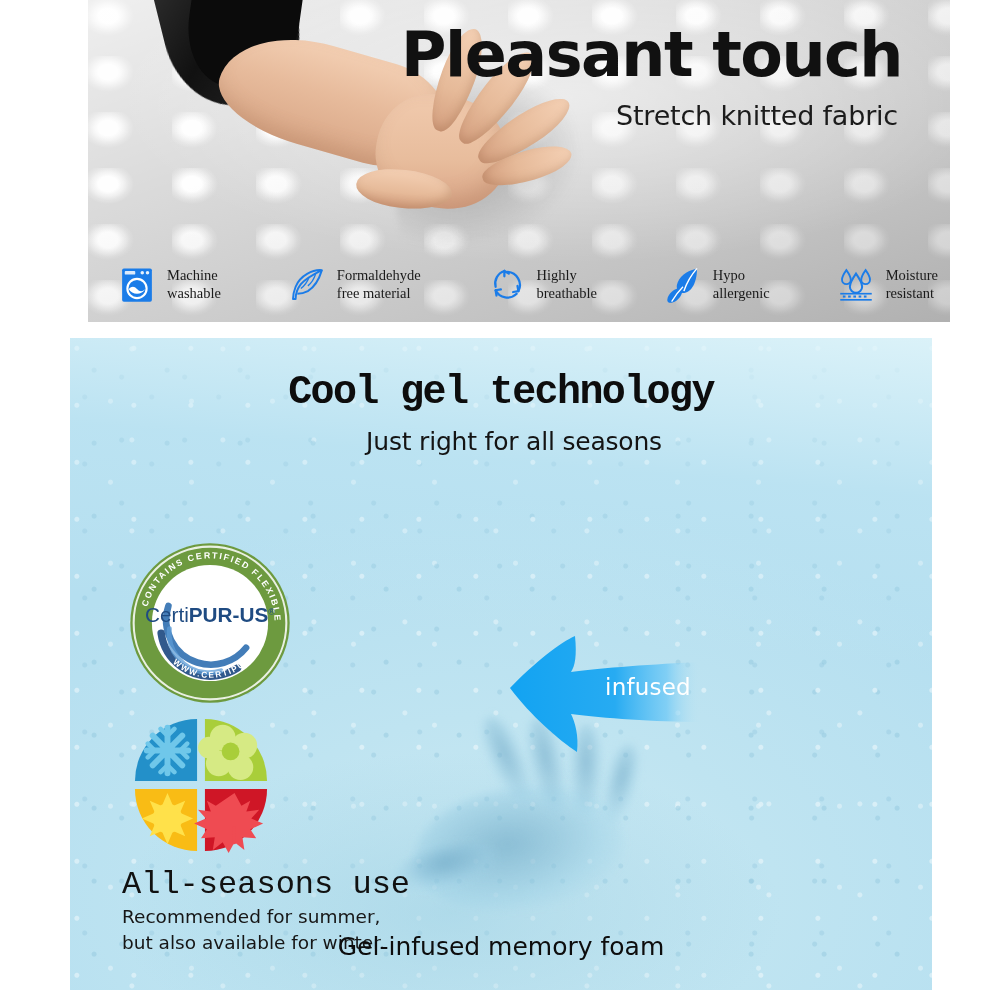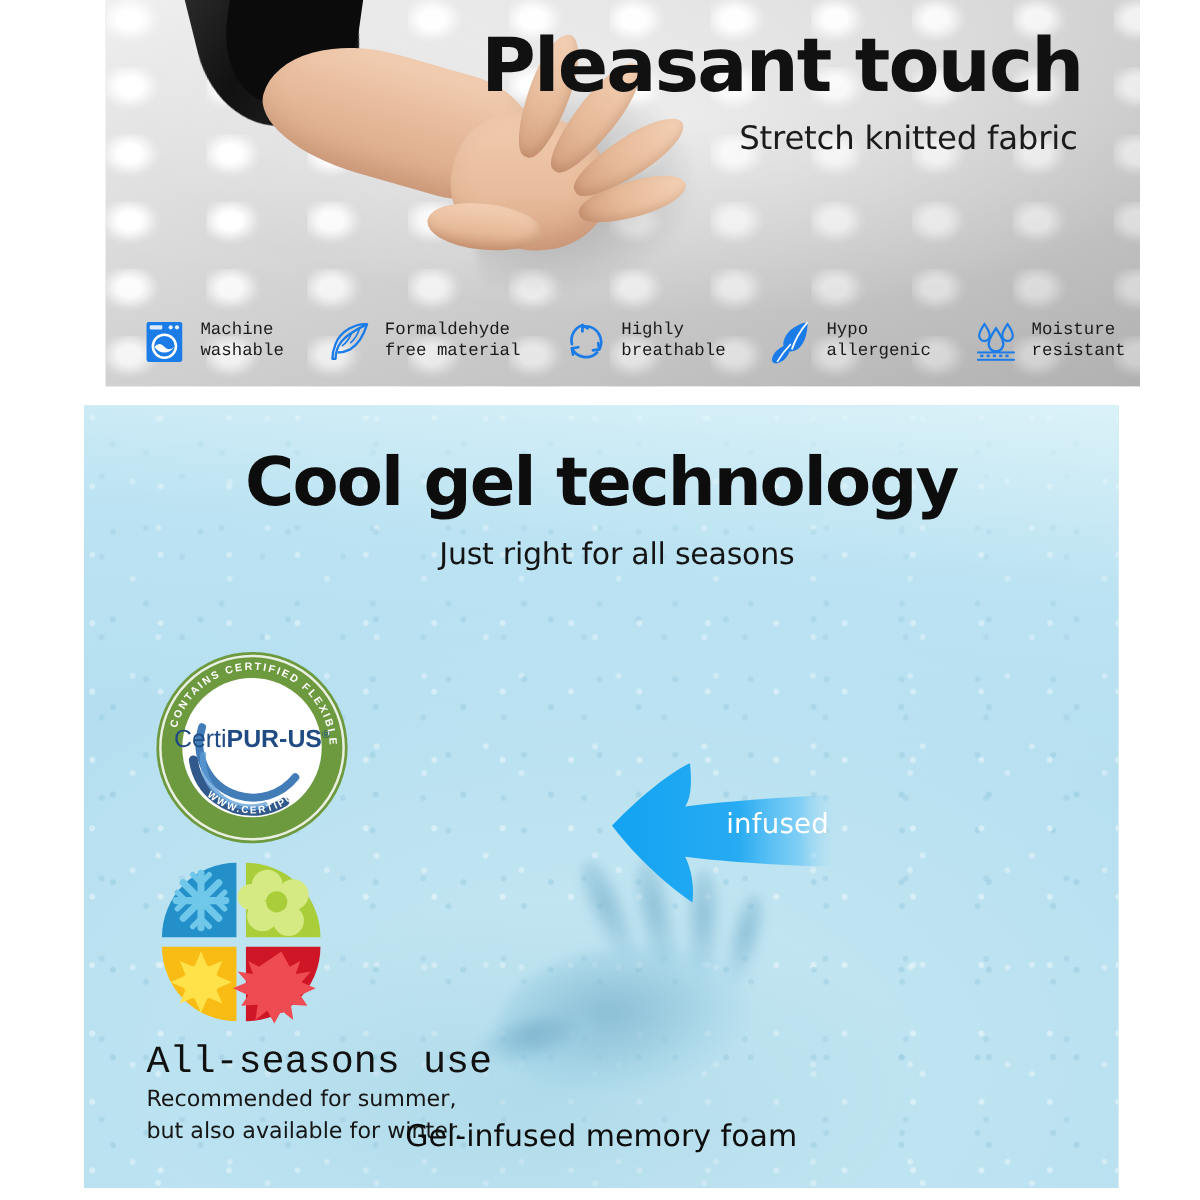--- a/index.html
+++ b/index.html
@@ -95,21 +95,21 @@
     font-family:"DejaVu Sans", sans-serif; letter-spacing:-.2px;
   }
 
   
   .features{
     position:absolute; left:28px; right:12px; bottom:16px;
     display:flex; justify-content:space-between; align-items:center;
   }
   .feature{ display:flex; align-items:center; gap:9px; }
   .feature .ftext{
-    font-family:Liberation Mono, monospace; font-size:14.5px; line-height:1.22;
+    font-family:Liberation Serif, serif; font-size:14.5px; line-height:1.22;
     color:#1a1a1a; font-weight:500; white-space:nowrap;
   }
   .ficon{ width:42px; height:42px; flex:0 0 42px; display:block; }
 
   
   .bottom-panel{
     position:absolute; left:70px; top:338px; width:862px; height:652px;
     overflow:hidden;
     background:
       radial-gradient(ellipse 70% 60% at 50% 85%, #cbe9f3 0%, #bfe4f1 45%, #b5dff0 100%),
@@ -152,21 +152,21 @@
   .imp-f2{ left:168px; top:10px; width:34px; height:100px; transform:rotate(-4deg); }
   .imp-f3{ left:206px; top:24px; width:33px; height:94px; transform:rotate(9deg); }
   .imp-f4{ left:240px; top:48px; width:30px; height:80px; transform:rotate(22deg); }
   .imp-th{ left:18px; top:126px; width:104px; height:40px; transform:rotate(-6deg); }
 
   .bp-title{
     position:absolute; left:0; right:0; top:32px; text-align:center;
     font-family:"DejaVu Sans", sans-serif;
   }
   .bp-title h1{
-    margin:0; font-size:56px; font-weight:700; color:#0d0d0d; letter-spacing:-1.6px;
+    margin:0; font-size:40px; font-weight:700; color:#0d0d0d; letter-spacing:-1.6px;font-family:Liberation Mono, monospace;
   }
   .bp-title h2{
     margin:12px 0 0 0; font-size:25px; font-weight:400; color:#141414; letter-spacing:-.2px;padding-left:26px;
   }
 
   
   .certipur{
     position:absolute; left:57px; top:202px; width:166px; height:166px;
   }
   

